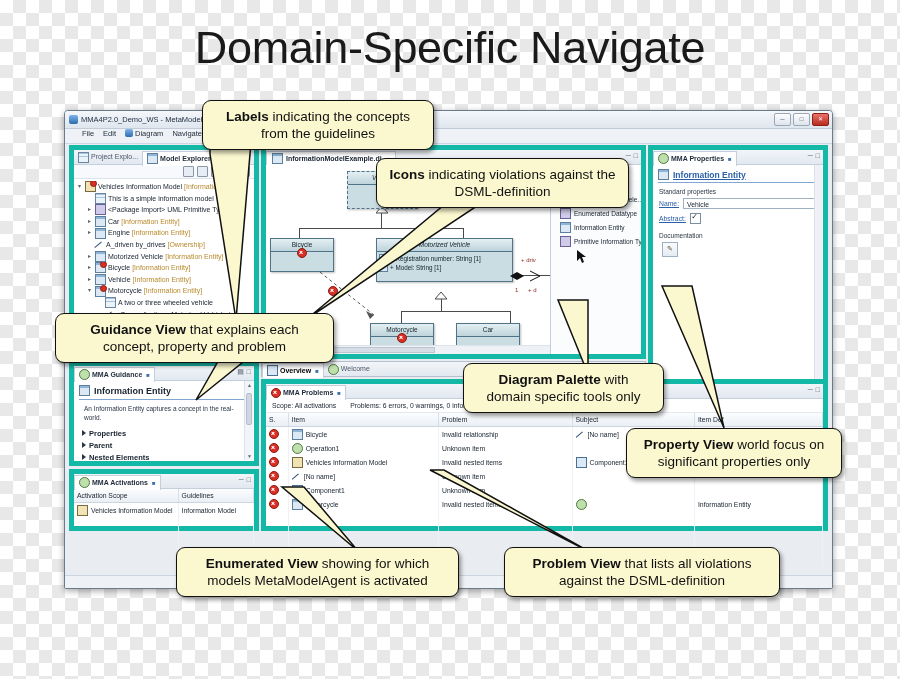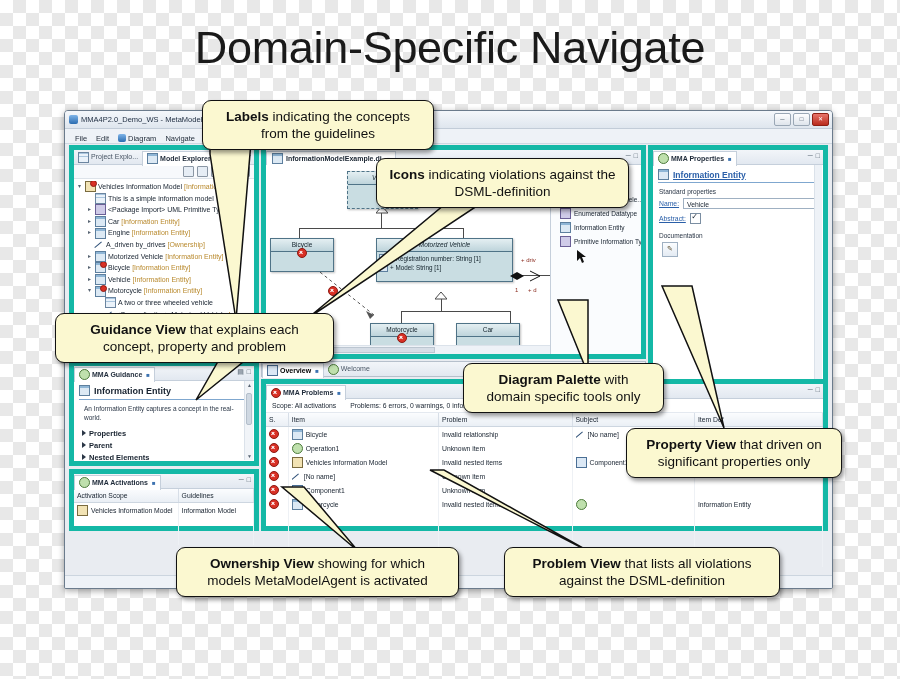--- a/index.html
+++ b/index.html
@@ -33,21 +33,21 @@
     width:9px;height:9px;margin-right:3px;border-radius:2px;
     background:linear-gradient(#7fb4e8,#2a6cb0);display:inline-block;
   }
   .winbtns{position:absolute;right:3px;top:2px;display:flex;gap:2px;}
   .winbtn{width:15px;height:11px;border:1px solid #9aa7b5;border-radius:2px;
     background:linear-gradient(#fdfdfe,#dfe5ec);font-size:6px;line-height:10px;
     text-align:center;color:#3b4a5c;}
   .winbtn.close{background:linear-gradient(#e8746a,#b92b1d);border-color:#8e1f14;color:#fff;}
 
   .menubar{height:14px;background:#eef2f7;border-bottom:1px solid #cfd8e2;
-    display:flex;align-items:flex-end;gap:9px;padding-left:10px;font-size:7.5px;color:#1d2836;}
+    display:flex;align-items:flex-start;gap:9px;padding-left:17px;font-size:7.5px;color:#1d2836;}
   .menubar .dico{width:8px;height:8px;border-radius:2px;
     background:linear-gradient(#7fb4e8,#2a6cb0);display:inline-block;margin-right:2px;vertical-align:-1px;}
 
   .body-area{position:absolute;left:0;top:32px;right:0;bottom:0;}
 
   
   .panel{position:absolute;background:#fff;border:5px solid #14b8a6;box-sizing:border-box;}
   .vtabs{height:14px;background:linear-gradient(#f2f5f9,#e2e8f0);
     border-bottom:1px solid #c5cfdb;display:flex;align-items:center;font-size:7px;color:#1f2b3a;position:relative;}
   .vtab{display:flex;align-items:center;gap:2px;padding:0 4px;height:14px;line-height:14px;white-space:nowrap;}
@@ -726,22 +726,22 @@
 
 <div class="callout" style="left:55px;top:313px;width:279px;">
   <b>Guidance View</b><span> that explains each concept, property and problem</span>
 </div>
 
 <div class="callout" style="left:463px;top:363px;width:201px;">
   <b>Diagram Palette</b><span> with domain specific tools only</span>
 </div>
 
 <div class="callout" style="left:626px;top:428px;width:216px;">
-  <b>Property View</b><span> that driven on significant properties only</span>
+  <b>Property View</b><span> world focus on significant properties only</span>
 </div>
 
 <div class="callout" style="left:176px;top:547px;width:283px;">
-  <b>Ownership View</b><span> showing for which models MetaModelAgent is activated</span>
+  <b>Enumerated View</b><span> showing for which models MetaModelAgent is activated</span>
 </div>
 
 <div class="callout" style="left:504px;top:547px;width:276px;">
   <b>Problem View</b><span> that lists all violations against the DSML-definition</span>
 </div>
 
 </body></html>

